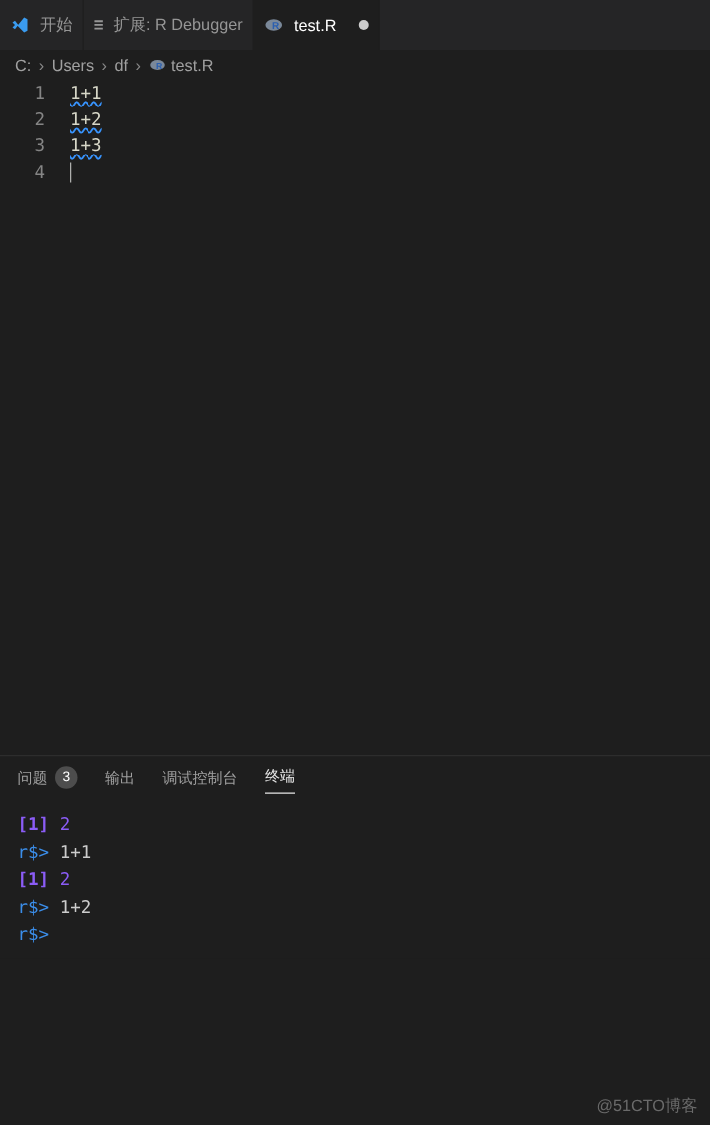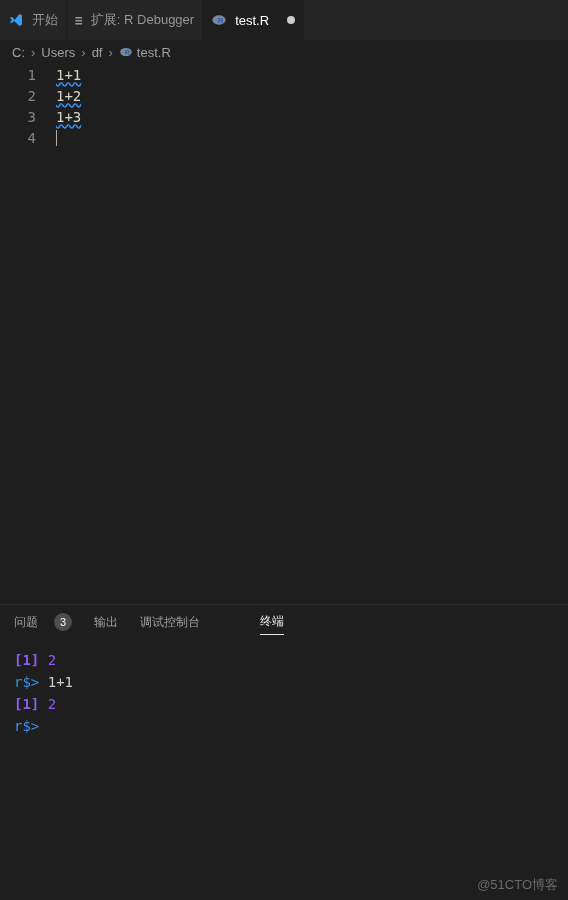--- a/index.html
+++ b/index.html
@@ -109,27 +109,26 @@
       display: flex;
       align-items: center;
       gap: 22px;
       padding: 8px 14px 6px;
       font-size: 12px;
     }
     .panel-tab {
       color: #a0a0a0;
       display: flex;
       align-items: center;
-      gap: 16px;
+      gap: 6px;
       padding-bottom: 4px;
     }
     .panel-tab.active {
       color: #e7e7e7;
       border-bottom: 1px solid #e7e7e7;
-      margin-left: 38px;
     }
     .badge {
       background: #4d4d4d;
       color: #ffffff;
       border-radius: 10px;
       min-width: 18px;
       height: 18px;
       display: inline-flex;
       align-items: center;
       justify-content: center;
@@ -246,20 +245,21 @@
 
   <div class="terminal">
     <div class="term-line term-result"><span class="idx">[1]</span> <span>2</span></div>
 
     <div class="term-block">
       <div class="term-line"><span class="term-prompt">r$&gt;</span> <span class="term-cmd">1+1</span></div>
       <div class="term-line term-result"><span class="idx">[1]</span> <span>2</span></div>
     </div>
 
     <div class="term-block">
+      <div class="term-line"><span class="term-prompt">r$&gt;</span> <span class="term-cmd">1+2</span></div>
     </div>
 
 
     <div class="term-block">
       <div class="term-line"><span class="term-prompt">r$&gt;</span></div>
     </div>
   </div>
 </div>
 
 <div class="watermark">@51CTO博客</div>

